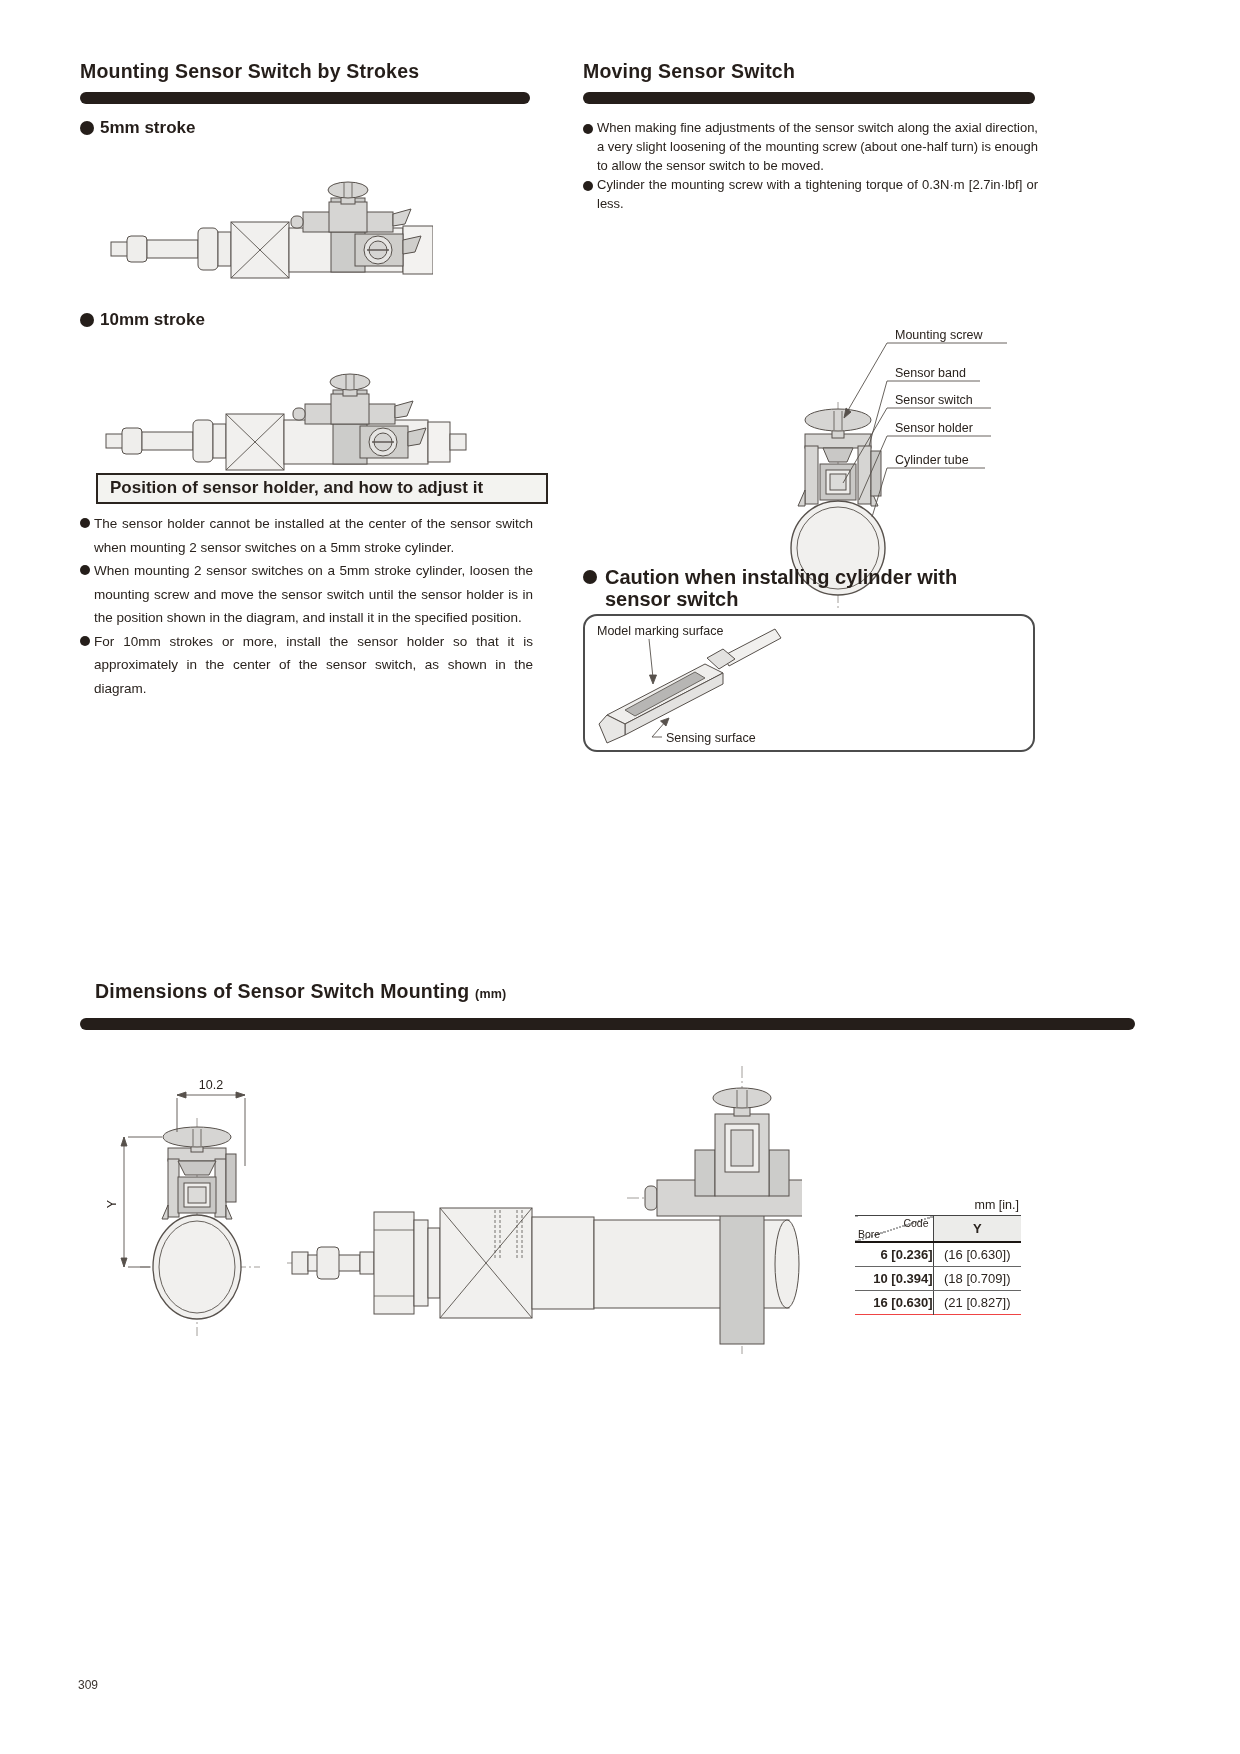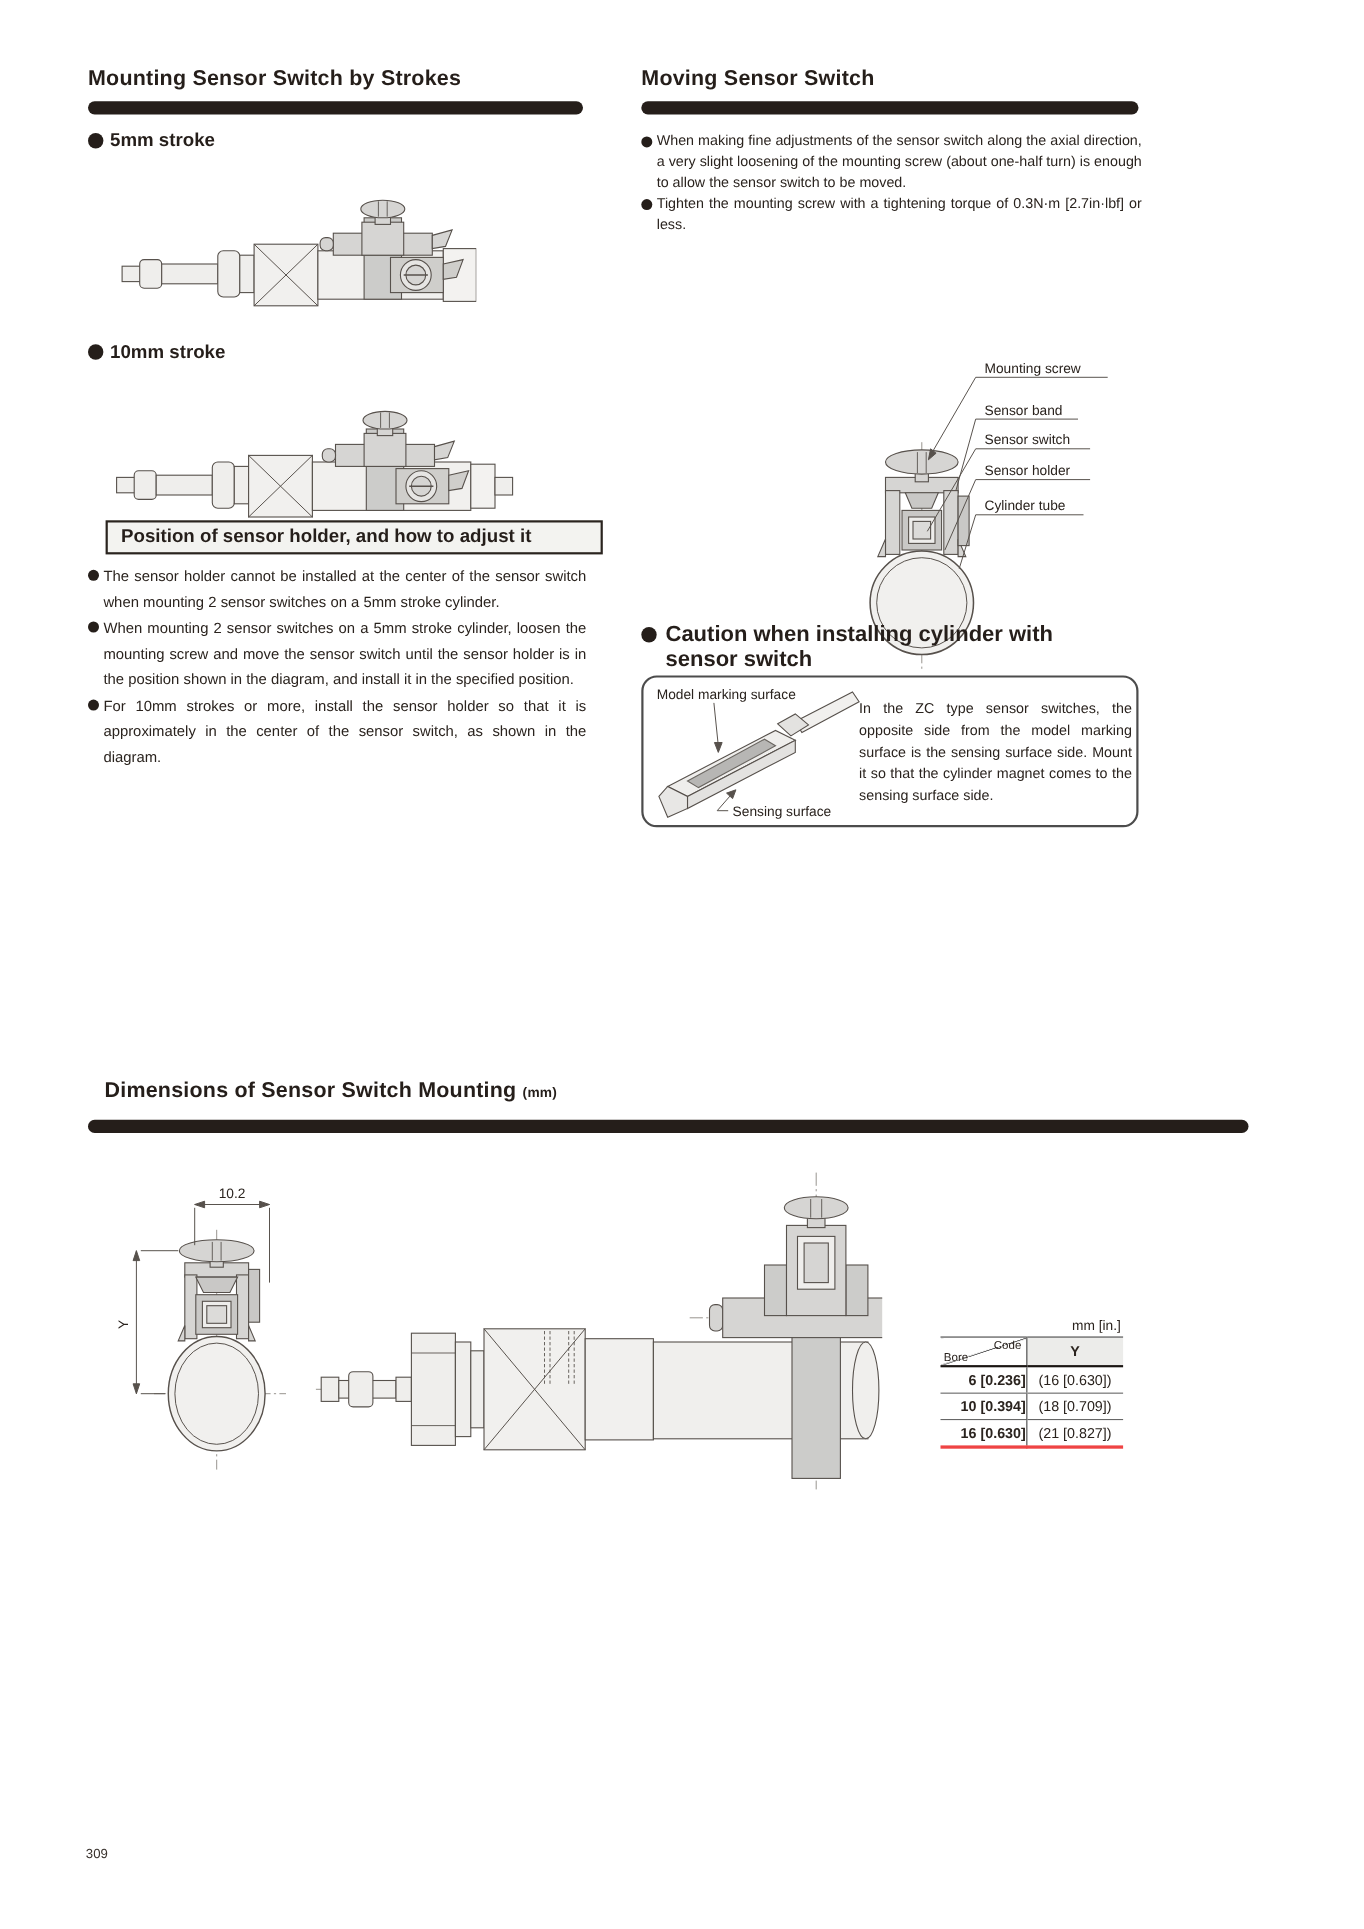--- a/index.html
+++ b/index.html
@@ -21,21 +21,21 @@
   .rb li::before{top:4px;}
   .caut-h{font-size:20px;font-weight:bold;line-height:22px;color:#251e1a;position:relative;padding-left:22px;}
   .caut-h .dot{position:absolute;left:0;top:4px;}
   .cautbox{box-sizing:border-box;border:2px solid #4c4c4c;border-radius:14px;background:#fff;}
   .cauttext{font-size:13px;line-height:19.8px;text-align:justify;}
   .dim-unitnote{font-size:12.5px;font-weight:bold;}
   svg text{font-family:"Liberation Sans","DejaVu Sans",sans-serif;fill:#2a231e;}
   .lblt{font-size:12.5px;}
   
   .tunit{font-size:12.5px;text-align:right;padding-right:2px;margin-bottom:3px;}
-  table.dim{border-collapse:collapse;width:166px;border-top:1px solid #444;border-bottom:3px solid #ef4444;
+  table.dim{border-collapse:collapse;width:166px;border-top:1px solid #444;border-bottom:1px solid #ef4444;
             font-size:13px;}
   table.dim th,table.dim td{padding:0;height:23px;}
   table.dim tr.hd th{border-bottom:2px solid #1a1512;height:25px;}
   th.diag{position:relative;width:78px;font-weight:normal;
           background:linear-gradient(to bottom right,transparent 49.2%,#555 49.2%,#555 50.8%,transparent 50.8%);}
   th.diag .c1{position:absolute;top:1px;right:4px;font-size:10.5px;}
   th.diag .c2{position:absolute;bottom:1px;left:3px;font-size:10.5px;}
   th.ycol{width:88px;background:#ececea;font-weight:bold;border-left:1px solid #444;}
   td.bcell{font-weight:bold;text-align:right;padding-right:5px;border-bottom:1px solid #666;}
   td.vcell{text-align:center;border-left:1px solid #444;border-bottom:1px solid #666;}
@@ -129,21 +129,21 @@
     <li>The sensor holder cannot be installed at the center of the sensor switch when mounting 2 sensor switches on a 5mm stroke cylinder.</li>
     <li>When mounting 2 sensor switches on a 5mm stroke cylinder, loosen the mounting screw and move the sensor switch until the sensor holder is in the position shown in the diagram, and install it in the specified position.</li>
     <li>For 10mm strokes or more, install the sensor holder so that it is approximately in the center of the sensor switch, as shown in the diagram.</li>
   </ul>
 
   <div class="abs h2" style="left:583px;top:60px;">Moving Sensor Switch</div>
   <div class="abs bar" style="left:583px;top:92px;width:452px;"></div>
 
   <ul class="abs bullets rb" style="left:583px;top:118px;width:455px;">
     <li>When making fine adjustments of the sensor switch along the axial direction, a very slight loosening of the mounting screw (about one-half turn) is enough to allow the sensor switch to be moved.</li>
-    <li>Tighten the mounting screw with a tightening torque of 0.3N·m [2.7in·lbf] or less.</li>
+    <li>Cylinder the mounting screw with a tightening torque of 0.3N·m [2.7in·lbf] or less.</li>
   </ul>
 
   <svg class="abs" style="left:695px;top:286px;" width="345" height="330" viewBox="0 0 345 330">
     <line x1="143" y1="116" x2="143" y2="324" stroke="#8a8680" stroke-width="0.8" stroke-dasharray="11,3,2,3"></line>
     <g stroke="#57514c" stroke-width="1.4" fill="none">
       <circle cx="143" cy="262" r="47" fill="#f1f0ee"></circle>
       <circle cx="143" cy="262" r="41" stroke-width="0.9"></circle>
     </g>
     <g stroke="#57514c" stroke-width="1">
       <rect x="110" y="148" width="66" height="14" fill="#d6d5d3"></rect>
@@ -201,21 +201,20 @@
       <text x="8" y="15" class="lblt" font-size="11.5">Model marking surface</text>
       <g stroke="#57514c" stroke-width="0.9">
         <line x1="60" y1="19" x2="64" y2="58"></line>
         <polygon points="64,64 60.5,55 67.5,55" fill="#57514c"></polygon>
         <line x1="73" y1="117" x2="63" y2="117"></line>
         <line x1="63" y1="117" x2="77" y2="101"></line>
         <polygon points="80,98 71.5,101 77,106" fill="#57514c"></polygon>
       </g>
       <text x="77" y="122" class="lblt" font-size="11.5">Sensing surface</text>
     </svg>
-    <div class="abs cauttext" style="left:196px;top:18px;width:248px;">In the ZC type sensor switches, the opposite side from the model marking surface is the sensing surface side. Mount it so that the cylinder magnet comes to the sensing surface side.</div>
   </div>
 
   <div class="abs h2" style="left:95px;top:980px;">
     <span>Dimensions of Sensor Switch Mounting</span>
     <span class="dim-unitnote">(mm)</span>
   </div>
   <div class="abs bar" style="left:80px;top:1018px;width:1055px;"></div>
 
   <svg class="abs" style="left:90px;top:1062px;" width="260" height="285" viewBox="0 0 260 285">
     <line x1="107" y1="56" x2="107" y2="274" stroke="#8a8680" stroke-width="0.8" stroke-dasharray="11,3,2,3"></line>

